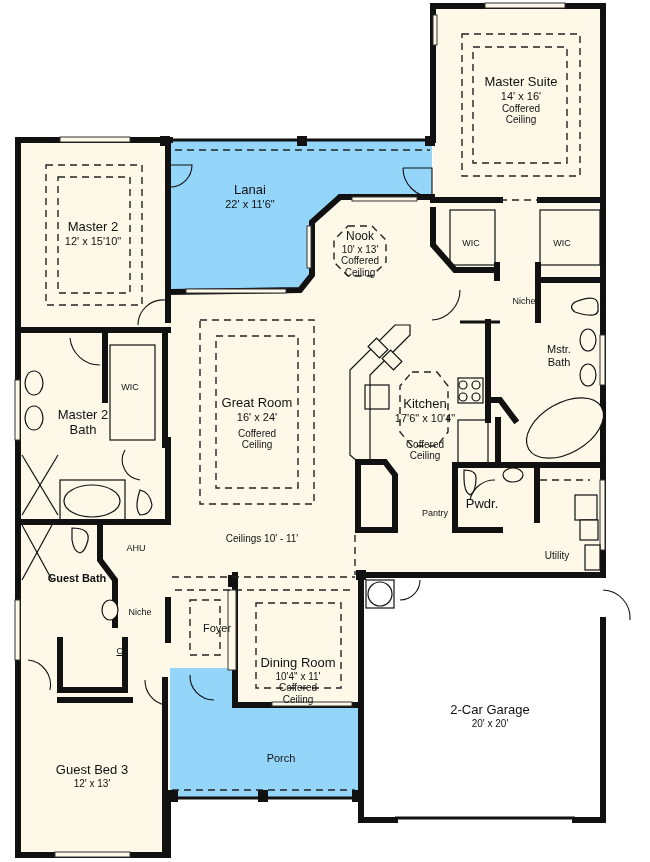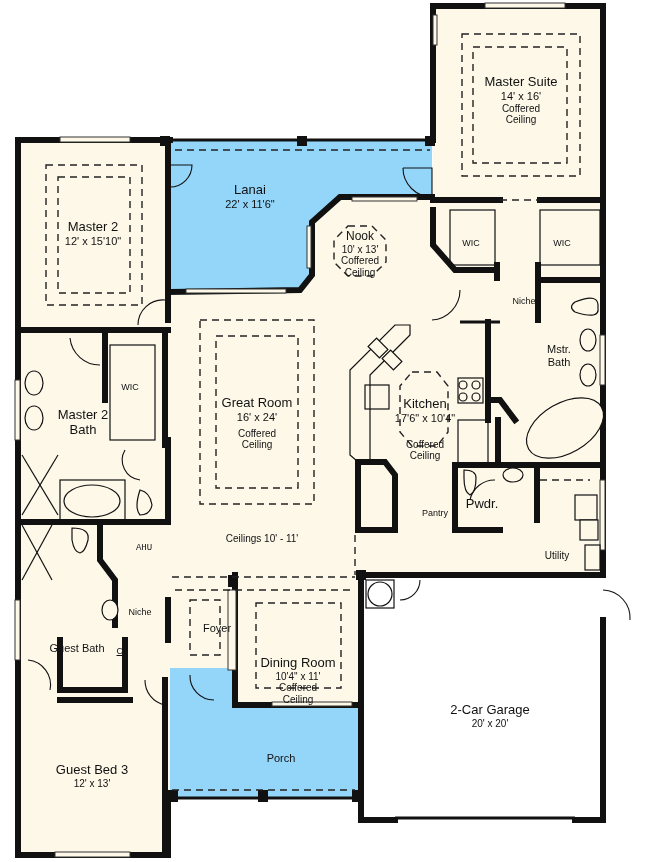--- a/index.html
+++ b/index.html
@@ -276,29 +276,29 @@
 </div>
 
 <div class="lbl" style="left:482px; top:497px;">
   <span class="name">Pwdr.</span>
 </div>
 
 <div class="lbl small" style="left:557px; top:550px;">
   <span class="name" style="font-size:10px;">Utility</span>
 </div>
 
-<div class="lbl small" style="left:144px; top:543px;font-family:Liberation Mono, monospace;">
+<div class="lbl small" style="left:136px; top:543px;">
   <span class="name">AHU</span>
 </div>
 
 <div class="lbl" style="left:262px; top:533px;">
   <span class="note">Ceilings 10' - 11'</span>
 </div>
 
-<div class="lbl mid" style="left:59px; top:642px;">
+<div class="lbl mid" style="left:59px; top:572px;font-weight:bold;">
   <span class="name">Guest Bath</span>
 </div>
 
 <div class="lbl small" style="left:140px; top:607px;">
   <span class="name">Niche</span>
 </div>
 
 <div class="lbl small" style="left:122px; top:646px;text-decoration:underline;">
   <span class="name">Cl.</span>
 </div>

